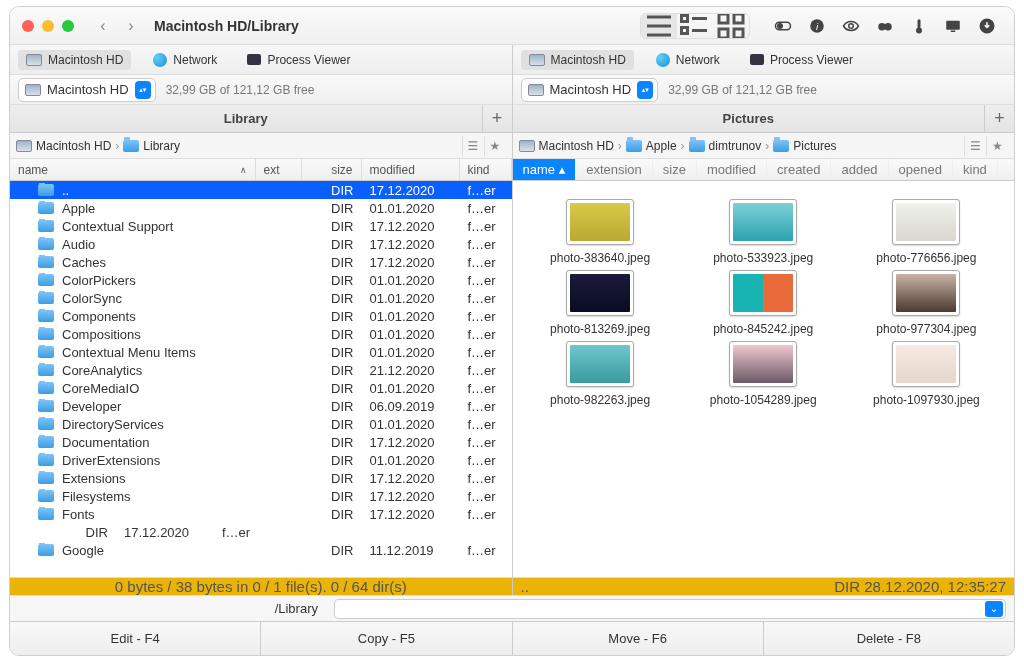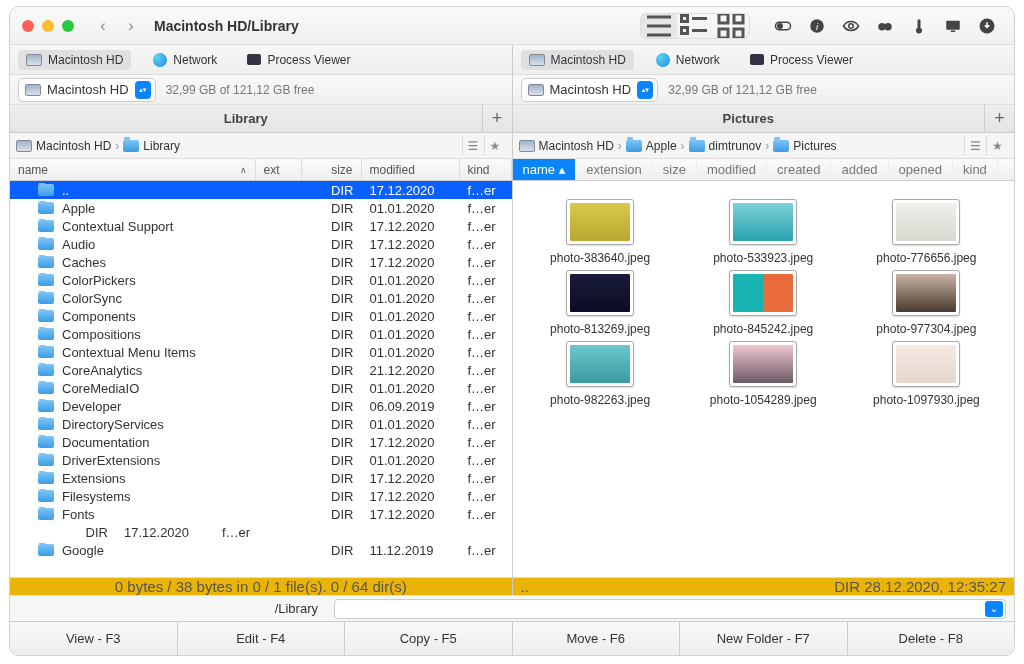--- a/index.html
+++ b/index.html
@@ -557,20 +557,18 @@
   </div>
 
   <div class="cmdline">
     <div class="lbl">/Library</div>
     <div class="inp">
         <div class="dd">⌄</div>
       </div>
   </div>
 
   <div class="btns" id="footer">
-      <div>View - F3</div>
       <div>Edit - F4</div>
       <div>Copy - F5</div>
       <div>Move - F6</div>
-      <div>New Folder - F7</div>
       <div>Delete - F8</div>
     </div>
 </div>
 
 </body></html>

